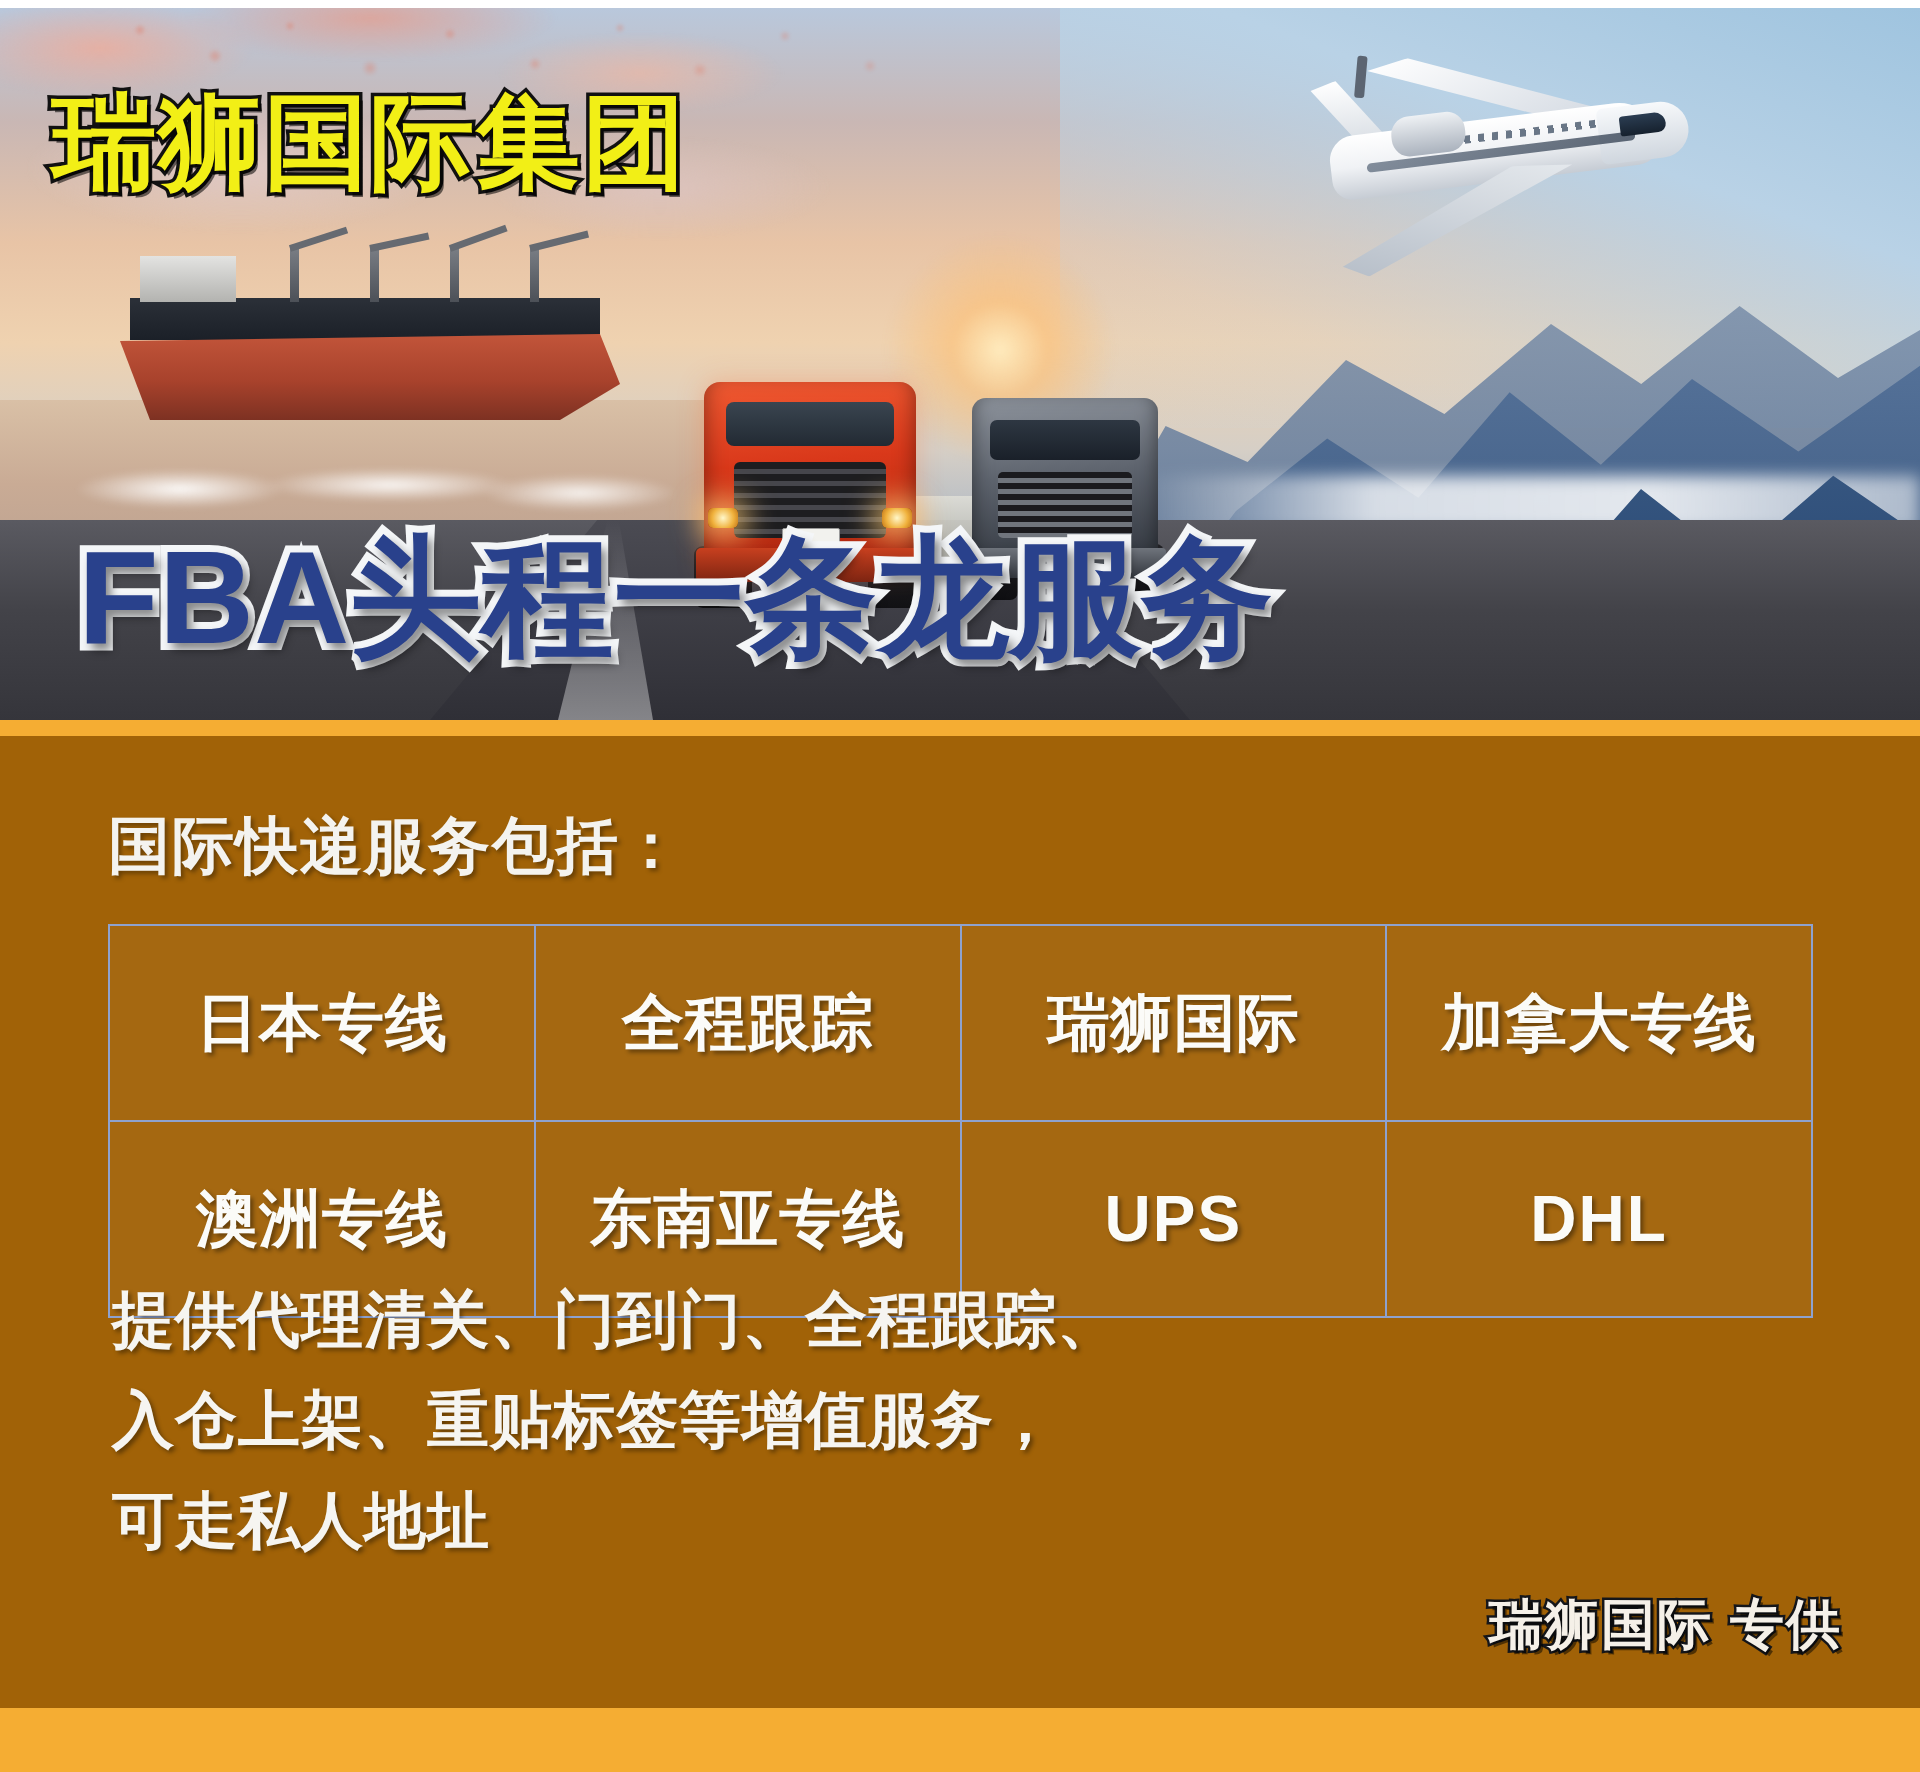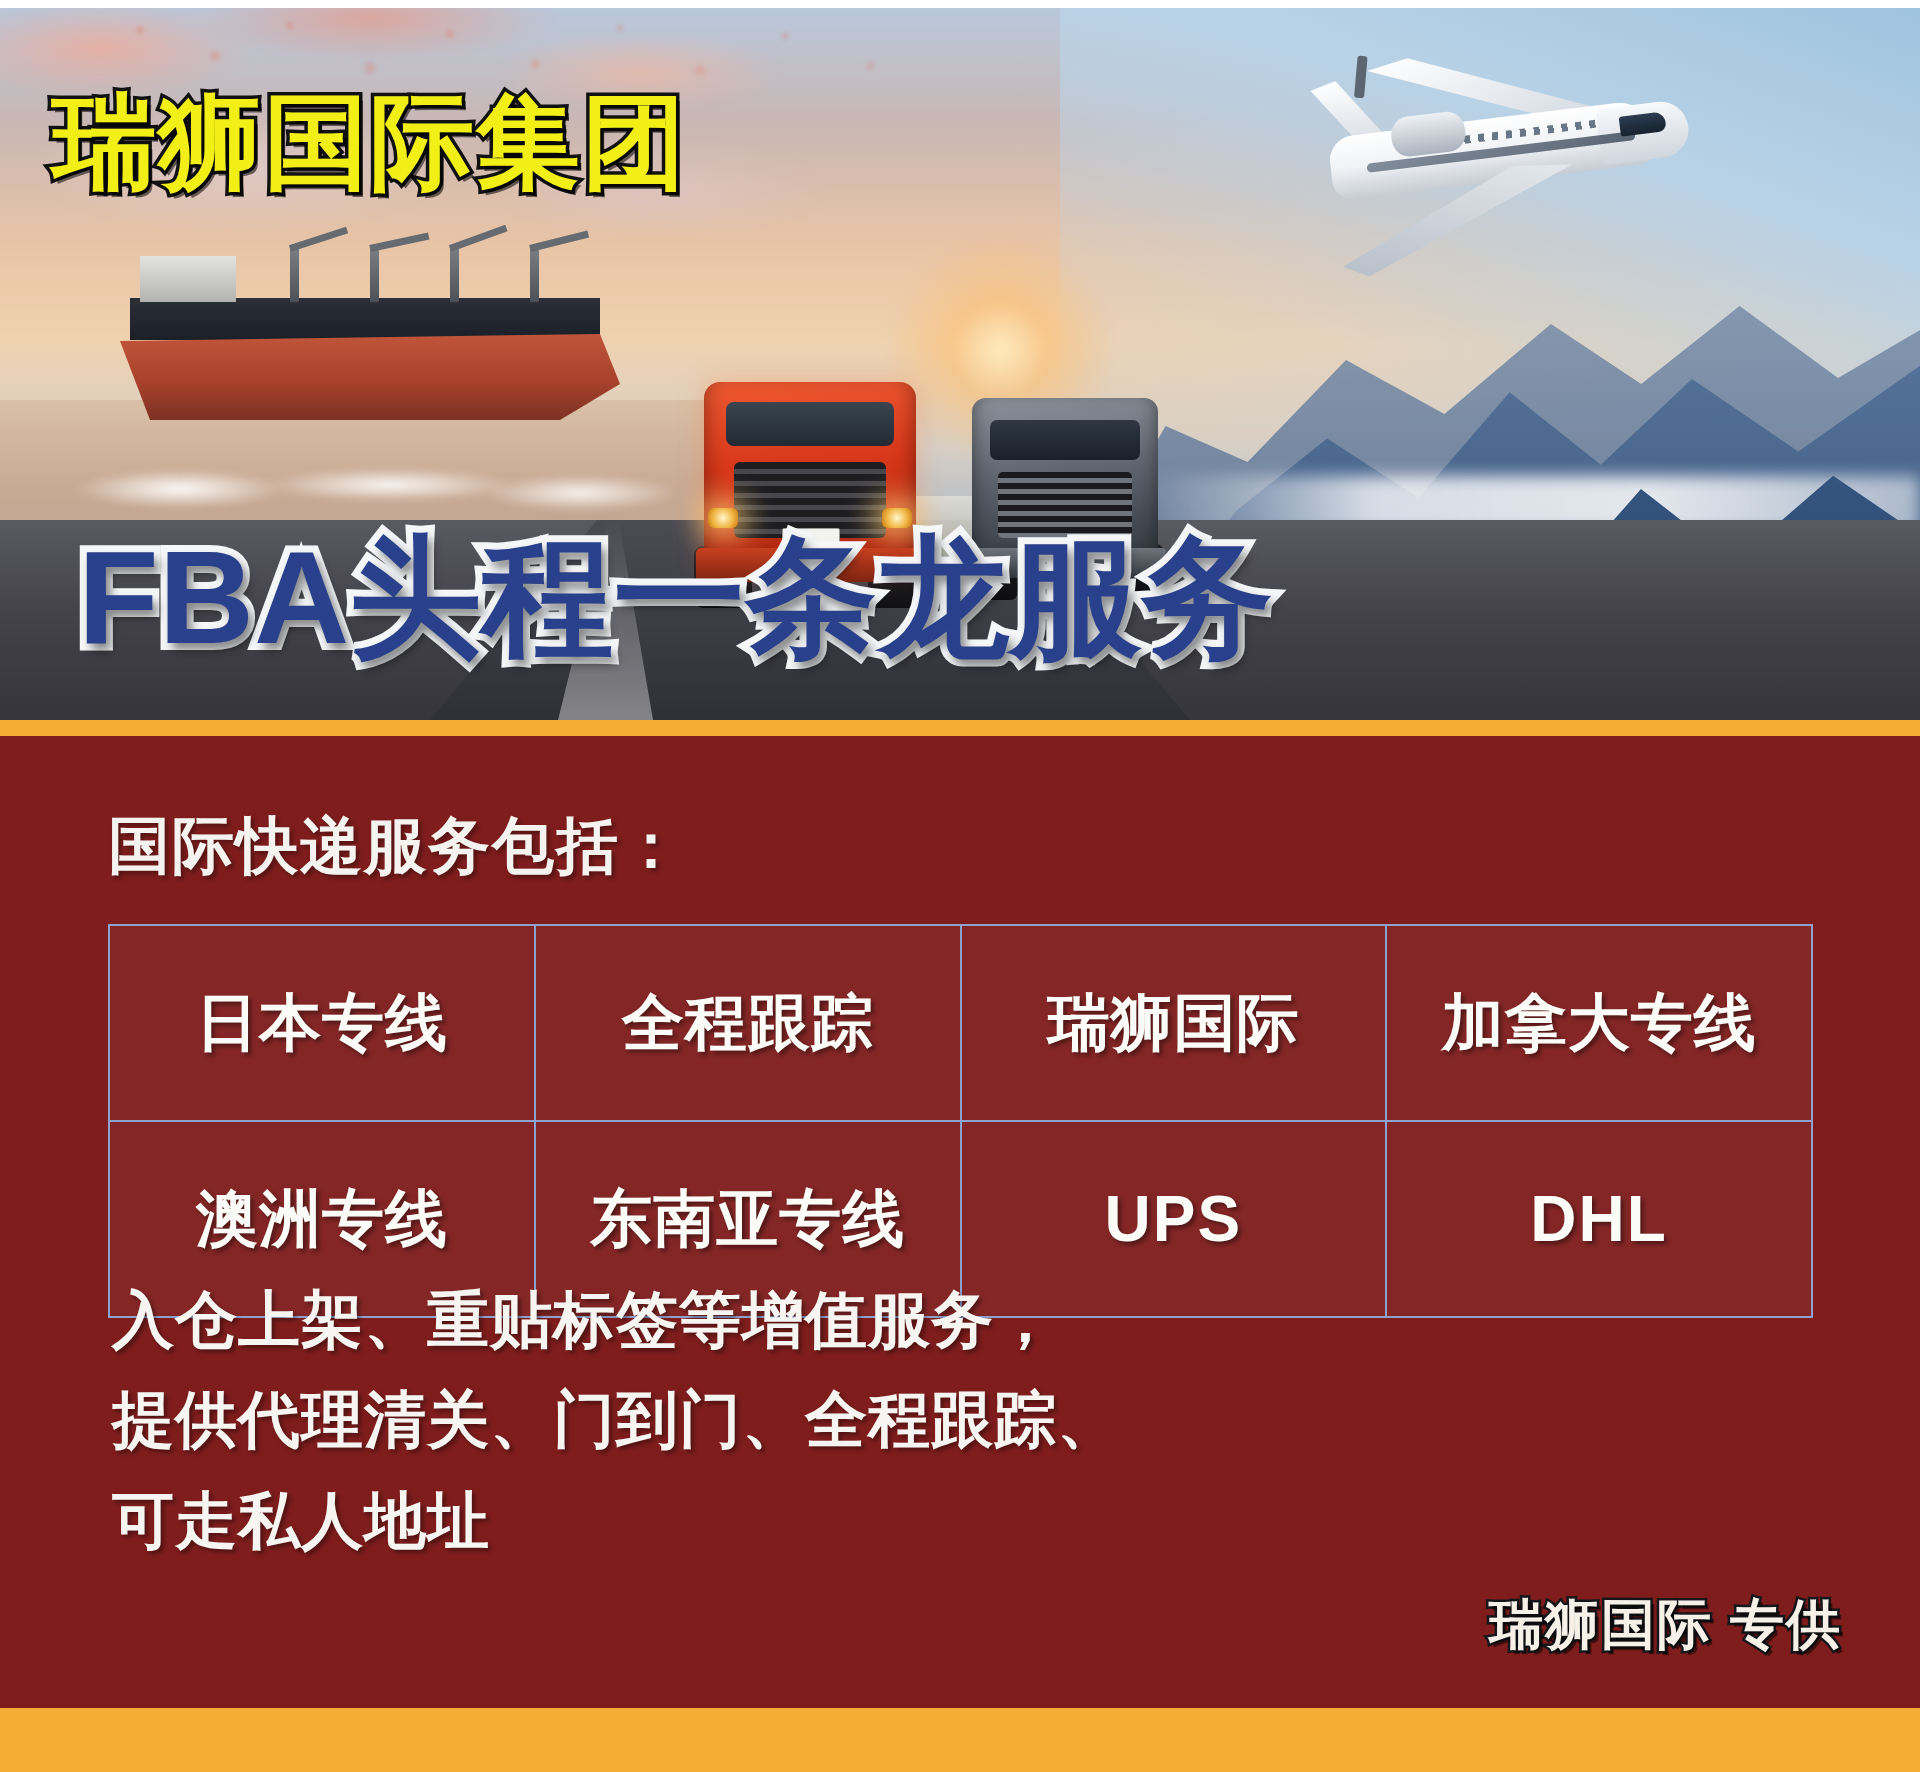--- a/index.html
+++ b/index.html
@@ -267,21 +267,21 @@
   }
 
   
   .divider-top{
     position:absolute; left:0; top:712px; width:1920px; height:16px; background:#f5ad33;
   }
 
   
   .panel{
     position:absolute; left:0; top:728px; width:1920px; height:972px;
-    background:#7f1d1d;
+    background:#a16207;
   }
   .panel-heading{
     position:absolute; left:108px; top:68px;
     font-size:62px; font-weight:700; color:#f4f3ef; letter-spacing:2px;
     text-shadow:3px 3px 4px rgba(0,0,0,.35);
     white-space:nowrap;
   }
 
   
   .svc-table{
@@ -422,22 +422,22 @@
         <tr>
           <td>澳洲专线</td>
           <td>东南亚专线</td>
           <td class="latin">UPS</td>
           <td class="latin">DHL</td>
         </tr>
       </tbody>
     </table>
 
     <div class="panel-body">
+      <div>提供代理清关、门到门、全程跟踪、</div>
       <div>入仓上架、重贴标签等增值服务，</div>
-      <div>提供代理清关、门到门、全程跟踪、</div>
       <div>可走私人地址</div>
     </div>
 
     <div class="panel-footer">瑞狮国际 专供</div>
   </div>
 
   <div class="strip-bottom"></div>
 </div>
 
 </body></html>

